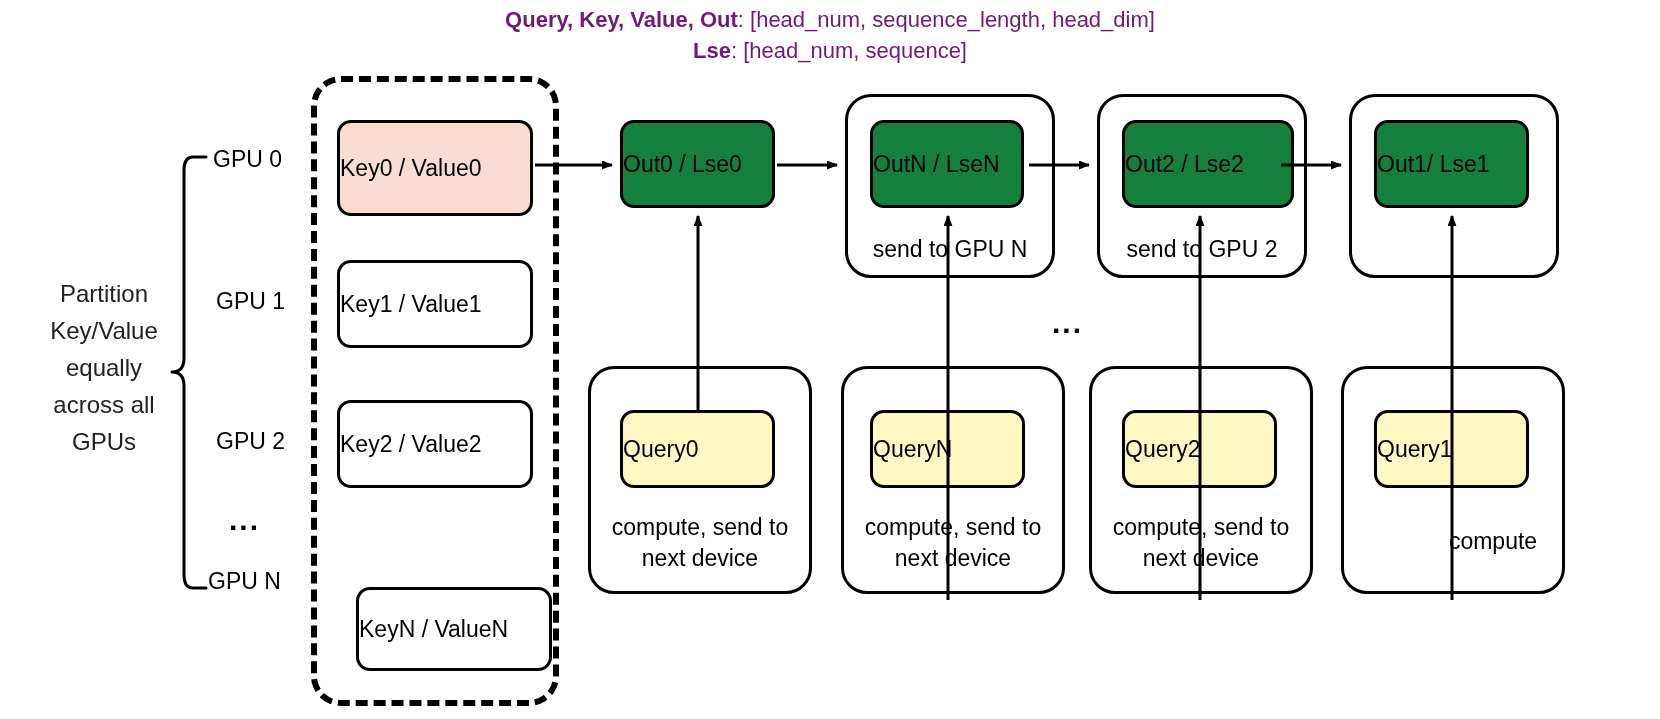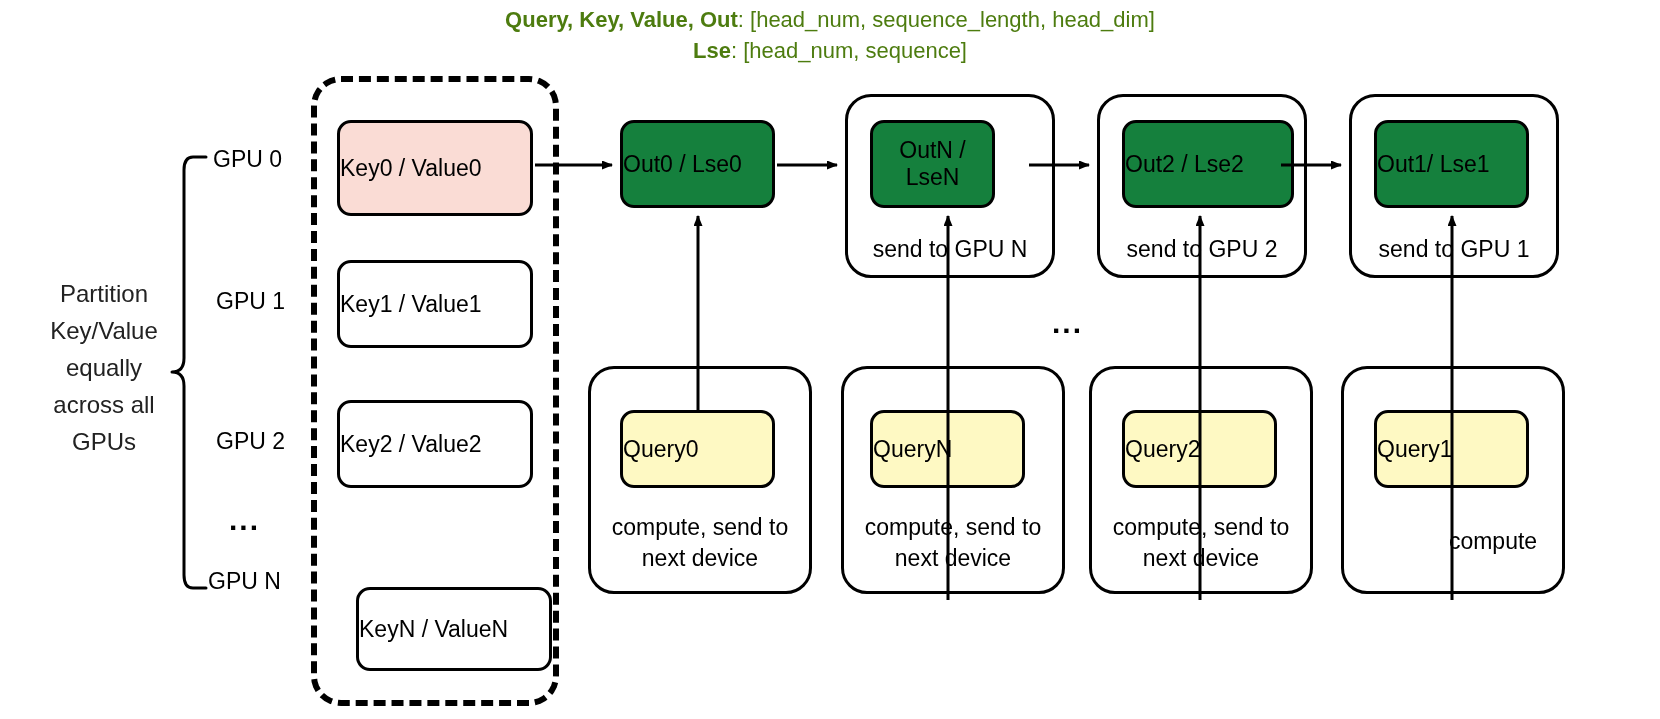--- a/index.html
+++ b/index.html
@@ -17,21 +17,21 @@
   }
 
   
   .header{
     position:absolute;
     left:0; top:4px;
     width:1660px;
     text-align:center;
     line-height:31px;
     font-size:22px;
-    color:#4d7c0f;
+    color:#701a75;
   }
   .header .ln{display:block;white-space:nowrap;}
   .header b{font-weight:bold;}
 
   
   .rbox{
     position:absolute;
     box-sizing:border-box;
     border:3px solid #000;
     border-radius:14px;
@@ -140,21 +140,21 @@
     </div>
 
   <div class="outerbox" style="left:588px; top:366px; width:224px; height:228px;"></div>
   <div class="rbox green" style="left:620px; top:410px; width:155px; height:78px;">
       <span>Query0</span>
     </div>
   <div class="lbl center" style="left:588px; top:512px; width:224px; line-height:31px; white-space:pre-line;">compute, send to
 next device</div>
 
   <div class="outerbox" style="left:845px; top:94px; width:210px; height:184px;"></div>
-  <div class="rbox beige" style="left:870px; top:120px; width:125px; height:88px;">
+  <div class="rbox beige" style="left:870px; top:120px; width:154px; height:88px;">
       <span>OutN / LseN</span>
     </div>
   <div class="lbl center" style="left:845px; top:236px; width:210px;">send to GPU N</div>
 
   <div class="outerbox" style="left:841px; top:366px; width:224px; height:228px;"></div>
   <div class="rbox green" style="left:870px; top:410px; width:155px; height:78px;">
       <span>QueryN</span>
     </div>
   <div class="lbl center" style="left:841px; top:512px; width:224px; line-height:31px; white-space:pre-line;">compute, send to
 next device</div>
@@ -169,21 +169,20 @@
   <div class="rbox green" style="left:1122px; top:410px; width:155px; height:78px;">
       <span>Query2</span>
     </div>
   <div class="lbl center" style="left:1089px; top:512px; width:224px; line-height:31px; white-space:pre-line;">compute, send to
 next device</div>
 
   <div class="outerbox" style="left:1349px; top:94px; width:210px; height:184px;"></div>
   <div class="rbox beige" style="left:1374px; top:120px; width:155px; height:88px;">
       <span>Out1/ Lse1</span>
     </div>
-  <div class="lbl center" style="left:1349px; top:236px; width:210px;">send to GPU 1</div>
 
   <div class="outerbox" style="left:1341px; top:366px; width:224px; height:228px;"></div>
   <div class="rbox green" style="left:1374px; top:410px; width:155px; height:78px;">
       <span>Query1</span>
     </div>
   <div class="lbl center" style="left:1341px; top:528px; width:224px;padding-left:40px;">compute</div>
 
   <div class="ellipsis" style="left:1052px; top:308px;">...</div>
 
   <svg class="ov" viewBox="0 0 1660 719">

